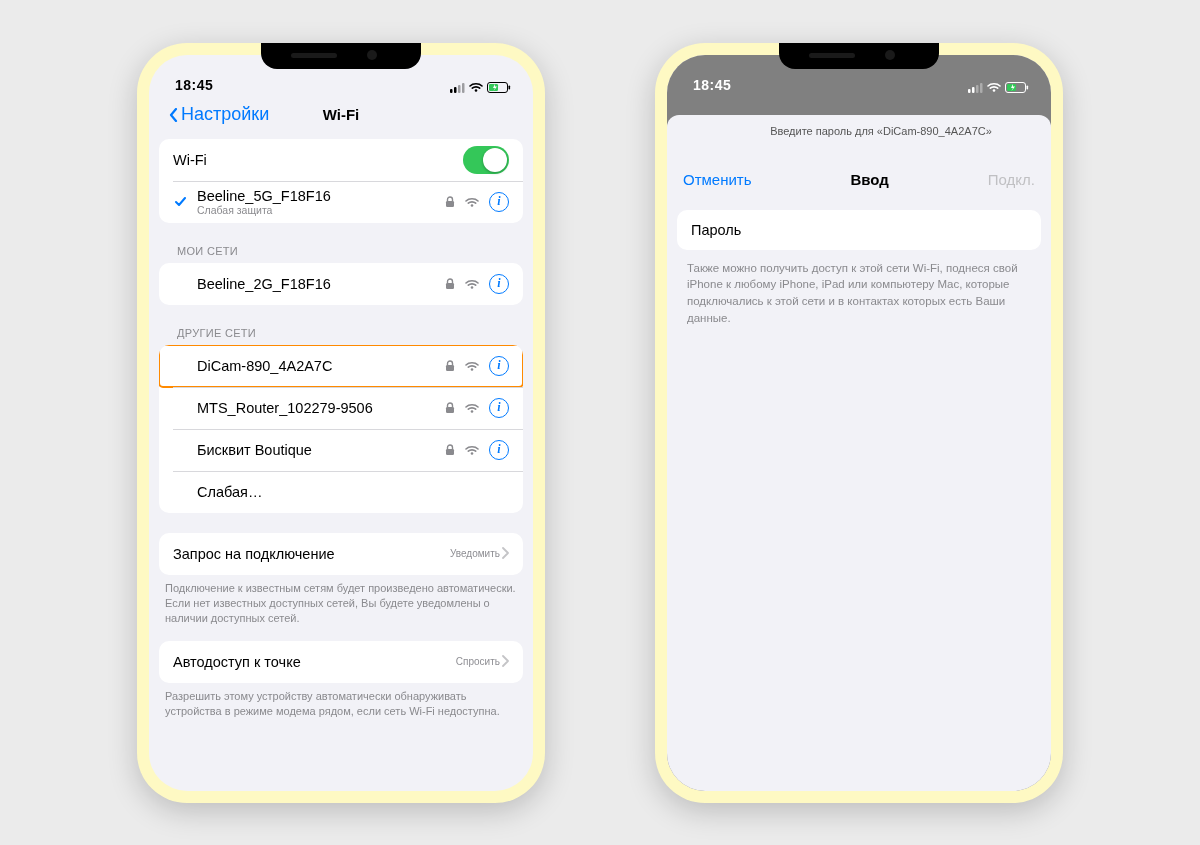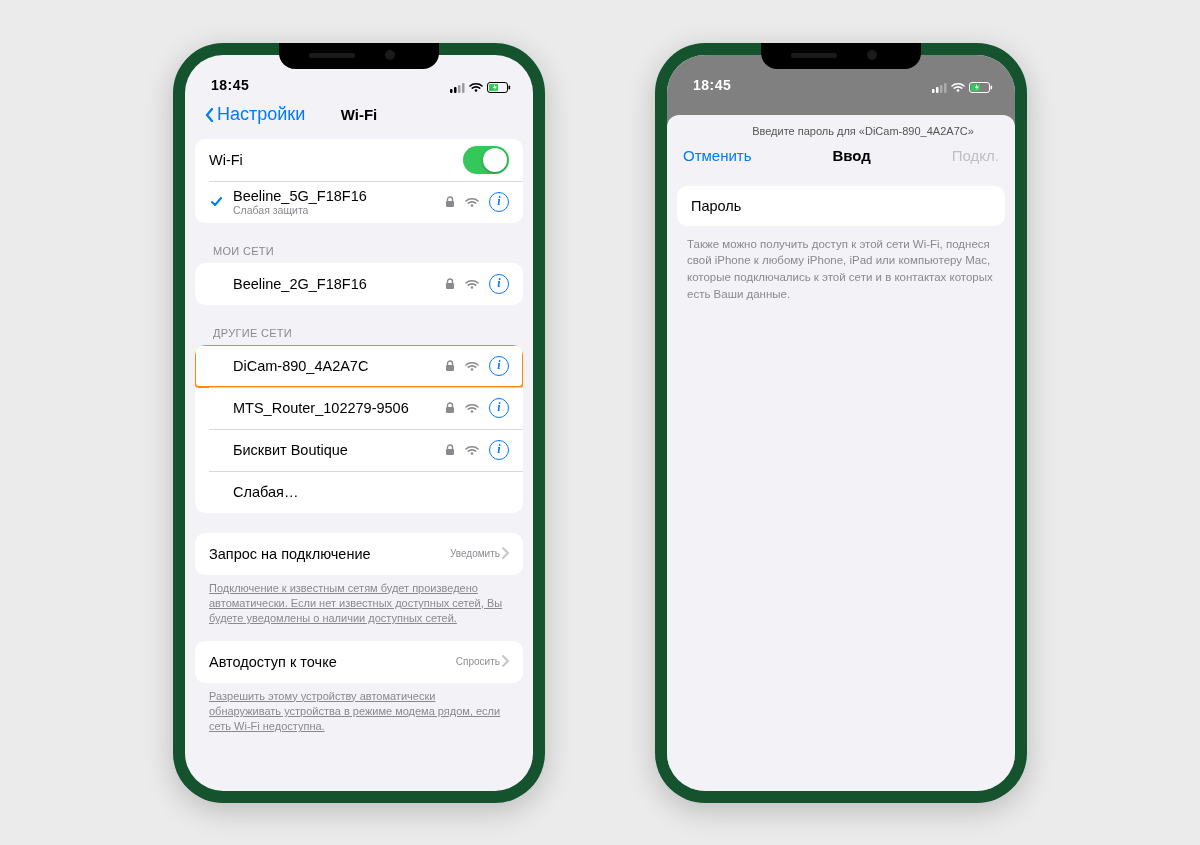--- a/index.html
+++ b/index.html
@@ -1,18 +1,18 @@
 <!DOCTYPE html>
 <html><head>
 <meta charset="utf-8">
 <style>
   * { box-sizing: border-box; margin: 0; padding: 0; font-family: -apple-system, BlinkMacSystemFont, "Helvetica Neue", Arial, sans-serif; }
   body { background: #ebebeb; width: 1200px; height: 845px; display: flex; align-items: center; justify-content: center; gap: 110px; }
 
-  .phone-frame { width: 372px; height: 760px; background: #14532d; border-radius: 50px; padding: 12px; position: relative; box-shadow: 0 8px 30px rgba(0,0,0,.2); }
+  .phone-frame { width: 408px; height: 760px; background: #fef9c3; border-radius: 50px; padding: 12px; position: relative; box-shadow: 0 8px 30px rgba(0,0,0,.2); }
   .phone-screen { width: 100%; height: 100%; background: #f2f2f7; border-radius: 38px; overflow: hidden; position: relative; }
   .notch { position: absolute; top: 0; left: 50%; transform: translateX(-50%); width: 160px; height: 26px; background: #000; border-bottom-left-radius: 16px; border-bottom-right-radius: 16px; z-index: 50; }
   .notch::before { content:""; position:absolute; left:30px; top:10px; width:46px; height:5px; background:#1a1a1a; border-radius: 3px; }
   .notch::after { content:""; position:absolute; right:44px; top:7px; width:10px; height:10px; background:#1a1a1a; border-radius: 50%; }
 
   .status-bar { height: 40px; display:flex; align-items:flex-end; justify-content:space-between; padding: 0 22px 2px 26px; font-size: 14px; font-weight: 600; position:relative; z-index:10;}
   .status-time { letter-spacing: .5px; }
   .status-icons { display:flex; align-items:center; gap:4px; }
 
   
@@ -22,21 +22,21 @@
   
   .nav-bar { height: 40px; display:flex; align-items:center; justify-content:center; position:relative; padding: 0 10px; }
   .nav-back { position:absolute; left:20px; display:flex; align-items:center; color:#007aff; font-size:18px; }
   .nav-back svg { margin-right:2px; }
   .nav-title { font-size:15px; font-weight:600; }
 
   .scroll { height: calc(100% - 80px); overflow:hidden; }
 
   .group { margin-top: 8px; }
   .group-header { font-size:11px; color:#8a8a8e; padding: 14px 28px 6px; letter-spacing:.3px; }
-  .group-footer { font-size:11px; color:#8a8a8e; padding: 6px 24px 4px; line-height:1.4;text-decoration:underline; }
+  .group-footer { font-size:11px; color:#8a8a8e; padding: 6px 16px 4px; line-height:1.4; }
   .cell-group { background:#fff; border-radius:10px; margin: 0 10px; overflow:hidden; }
   .cell { display:flex; align-items:center; min-height:42px; padding: 0 14px; position:relative; font-size:14.5px; }
   .cell + .cell::before { content:""; position:absolute; left:14px; right:0; top:0; height:0.5px; background:#d8d8dc; }
   .cell .label { flex:1; }
   .cell .sub { font-size:10.5px; color:#8a8a8e; }
   .cell .stack { display:flex; flex-direction:column; }
   .cell .trail { display:flex; align-items:center; gap:10px; color:#8a8a8e; }
   .cell .value { color:#8e8e93; font-size:10px; margin-right:2px;}
   .chev { color:#c4c4c7; }
   .check { color:#007aff; margin-right:10px; width:14px; display:flex; justify-content:center;}
@@ -45,21 +45,21 @@
   .highlight { outline: 2.5px solid #ff8a00; outline-offset:-1px; border-radius:4px; }
 
   
   .toggle { width:46px; height:28px; background:#34c759; border-radius:14px; position:relative; }
   .toggle::after { content:""; position:absolute; right:2px; top:2px; width:24px; height:24px; background:#fff; border-radius:50%; box-shadow:0 1px 3px rgba(0,0,0,.3);}
 
   
   .dim-layer { position:absolute; inset:0; background:#808080; }
   .sheet { position:absolute; left:0; right:0; top:60px; bottom:0; background:#f2f2f7; border-top-left-radius:12px; border-top-right-radius:12px; }
   .sheet-titlebar { text-align:center; font-size:11px; color:#555; padding:10px 20px 4px;margin-left:44px; }
-  .sheet-nav { display:flex; align-items:flex-end; justify-content:space-between; padding: 6px 16px 12px; }
+  .sheet-nav { display:flex; align-items:flex-end; justify-content:space-between; padding: 6px 16px 12px; margin-top: 24px; }
   .sheet-nav .cancel { color:#007aff; font-size:15px;}
   .sheet-nav .title { font-size:15px; font-weight:600; }
   .sheet-nav .connect { color:#c0c0c3; font-size:15px; }
   .pw-group { background:#fff; border-radius:10px; margin: 10px 10px 0; padding: 12px 14px; font-size:14.5px;}
   .hint { font-size:11.5px; color:#8a8a8e; padding:10px 20px; line-height:1.45;}
 
   .status-bar.dark { color:#fff; }
 </style>
 </head>
 <body>

